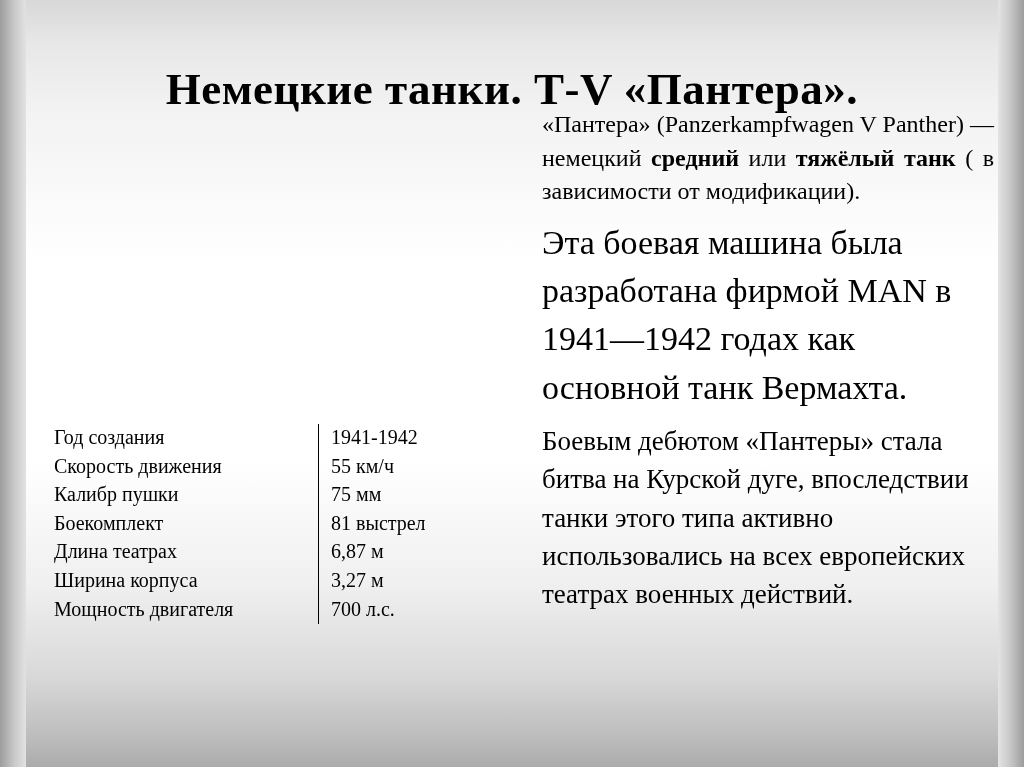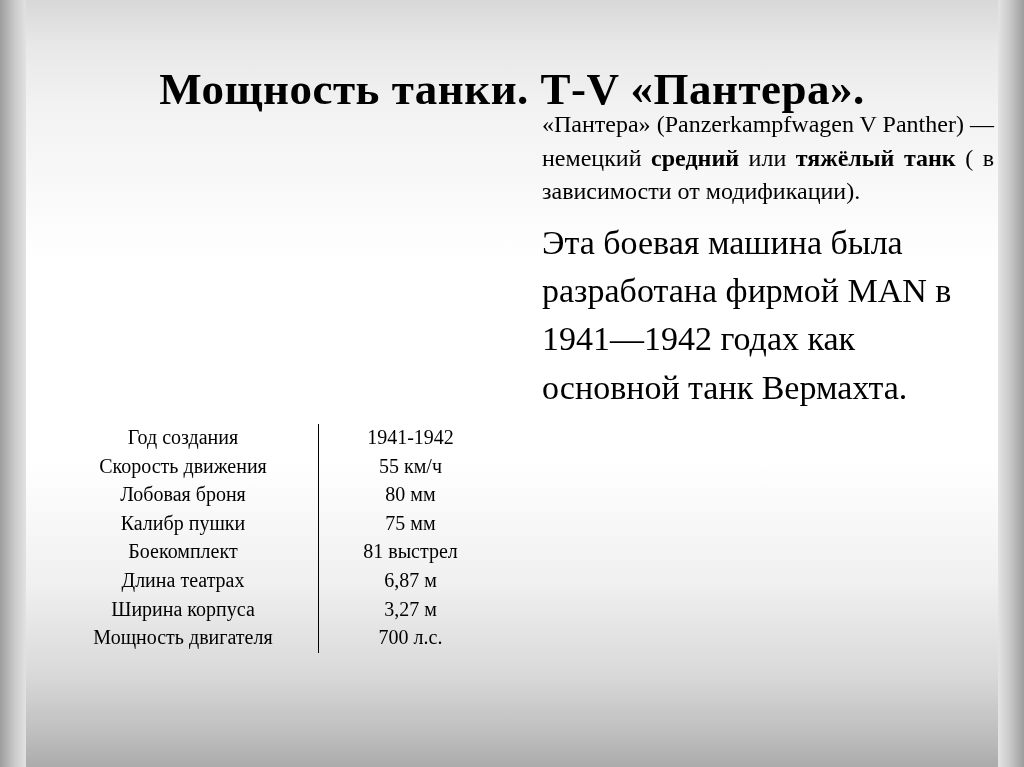--- a/index.html
+++ b/index.html
@@ -201,21 +201,20 @@
   
   .spec-table {
     position: absolute;
     left: 46px;
     top: 424px;
     width: 450px;
     border-collapse: collapse;
     background: transparent;
     font-size: 20px;
     color: #000000;
-    text-align: center;
   }
   .spec-table td {
     padding: 2px 6px 3px 8px;
     vertical-align: top;
     line-height: 1.18;
     border: 0;
   }
   .spec-table td.k {
     width: 258px;
     border-right: 1px solid #000000;
@@ -248,36 +247,32 @@
     font-size: 27px;
     line-height: 1.42;
     margin: 0;
   }
 </style>
 </head>
 <body>
 
 <div class="slide">
 
-  <h1 class="title">Мощность танки. Т-V «Пантера».</h1>
+  <h1 class="title">Немецкие танки. Т-V «Пантера».</h1>
 
 
   <table class="spec-table">
     <tbody>
       <tr>
         <td class="k">Год создания</td>
         <td class="v">1941-1942</td>
       </tr>
       <tr>
         <td class="k">Скорость движения</td>
         <td class="v">55 км/ч</td>
-      </tr>
-      <tr>
-        <td class="k">Лобовая броня</td>
-        <td class="v">80 мм</td>
       </tr>
       <tr>
         <td class="k">Калибр пушки</td>
         <td class="v">75 мм</td>
       </tr>
       <tr>
         <td class="k">Боекомплект</td>
         <td class="v">81 выстрел</td>
       </tr>
       <tr>
@@ -291,15 +286,16 @@
       <tr>
         <td class="k">Мощность двигателя</td>
         <td class="v">700 л.с.</td>
       </tr>
     </tbody>
   </table>
 
   <div class="body-text">
     <p class="p-intro"><span>«Пантера»  (Panzerkampfwagen V Panther)  — немецкий </span><span class="b">средний</span><span> или </span><span class="b">тяжёлый танк</span><span> ( в зависимости от модификации).</span></p>
     <p class="p-main">Эта боевая машина была разработана фирмой MAN в 1941—1942 годах как основной танк Вермахта.</p>
+    <p class="p-last">Боевым дебютом «Пантеры» стала битва на Курской дуге, впоследствии танки этого типа активно использовались на всех европейских театрах военных действий.</p>
   </div>
 
 </div>
 
 </body></html>

